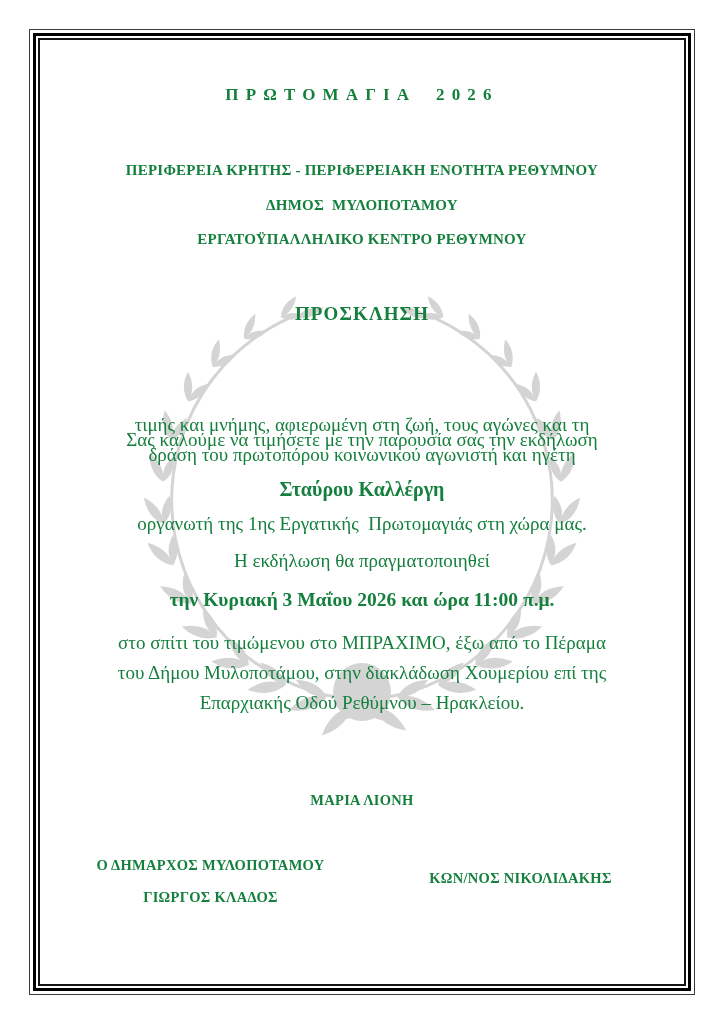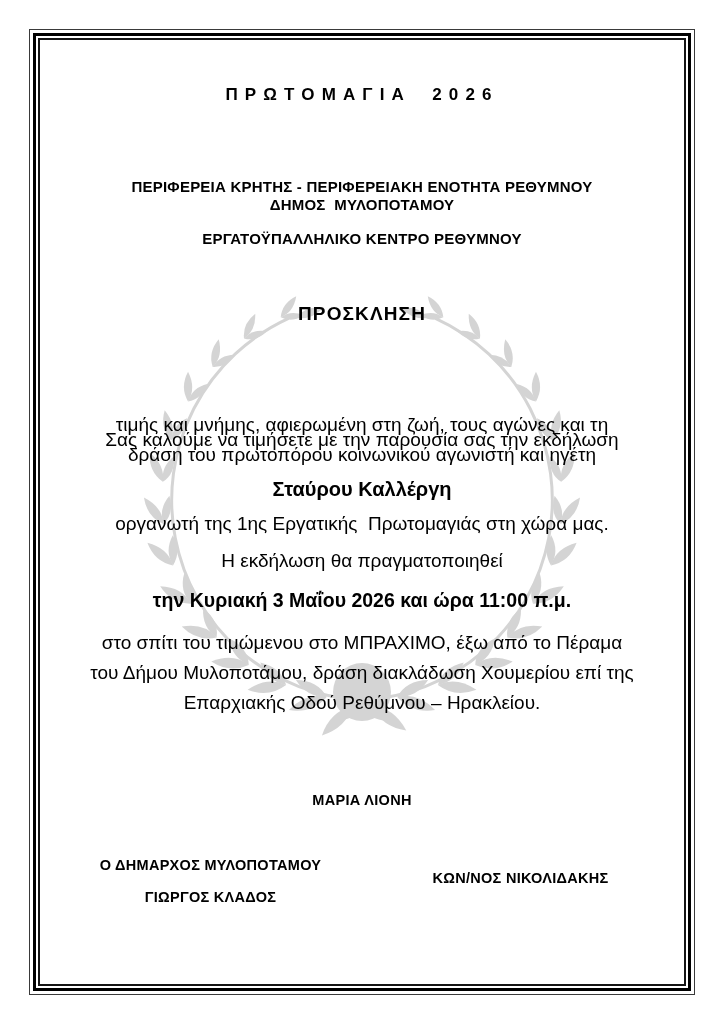--- a/index.html
+++ b/index.html
@@ -1,37 +1,37 @@
 <!DOCTYPE html>
 <html lang="el"><head>
 <meta charset="utf-8">
 <style>
   html,body{margin:0;padding:0;background:#ffffff;}
   .page{
     position:relative;
     width:724px;height:1024px;
     background:#ffffff;
     overflow:hidden;
-    font-family:Liberation Sans, sans-serif;
-    color:#000000;
+    font-family:Liberation Serif, serif;
+    color:#15803d;
   }
   
   .frame-outer{position:absolute;inset:29px;border:1px solid #3a3a3a;}
   .frame-mid{position:absolute;inset:3px;border:3px solid #000000;}
   .frame-inner{position:absolute;inset:2px;border:2px solid #141414;}
 
   .wreath{position:absolute;left:130px;top:260px;width:464px;height:504px;z-index:0;}
 
   .line{
     position:absolute;left:45px;right:45px;
     text-align:center;white-space:pre-wrap;z-index:2;
     line-height:1.25;
   }
   .t-main{top:84px;font-size:17px;font-weight:bold;letter-spacing:0.42em;word-spacing:0.55em;}
-  .t-org1{top:161px;font-size:15px;font-weight:bold;letter-spacing:0.015em;margin-top:17px;}
+  .t-org1{top:161px;font-size:15px;font-weight:bold;letter-spacing:0.015em;}
   .t-org2{top:196px;font-size:15px;font-weight:bold;letter-spacing:0.015em;text-align:center;}
   .t-org3{top:230px;font-size:15px;font-weight:bold;letter-spacing:0.015em;}
   .t-prosklisi{top:302px;font-size:19px;font-weight:bold;letter-spacing:0.06em;}
   .t-intro1{top:383px;font-size:19px;margin-top:45px;}
   .t-intro2{top:413px;font-size:19px;}
   .t-intro3{top:443px;font-size:19px;}
   .t-honoree{top:477px;font-size:20px;font-weight:bold;}
   .t-role{top:512px;font-size:19px;}
   .t-event{top:549px;font-size:19px;}
   .t-datetime{top:588px;font-size:19.5px;font-weight:bold;}
@@ -134,21 +134,21 @@
   <div class="line t-prosklisi">ΠΡΟΣΚΛΗΣΗ</div>
   <div class="line t-org3">ΕΡΓΑΤΟΫΠΑΛΛΗΛΙΚΟ ΚΕΝΤΡΟ ΡΕΘΥΜΝΟΥ</div>
   <div class="line t-intro1">Σας καλούμε να τιμήσετε με την παρουσία σας την εκδήλωση</div>
   <div class="line t-intro2">τιμής και μνήμης, αφιερωμένη στη ζωή, τους αγώνες και τη</div>
   <div class="line t-intro3">δράση του πρωτοπόρου κοινωνικού αγωνιστή και ηγέτη</div>
   <div class="line t-honoree">Σταύρου Καλλέργη</div>
   <div class="line t-role">οργανωτή της 1ης Εργατικής  Πρωτομαγιάς στη χώρα μας.</div>
   <div class="line t-event">Η εκδήλωση θα πραγματοποιηθεί</div>
   <div class="line t-datetime">την Κυριακή 3 Μαΐου 2026 και ώρα 11:00 π.μ.</div>
   <div class="line t-loc1">στο σπίτι του τιμώμενου στο ΜΠΡΑΧΙΜΟ, έξω από το Πέραμα</div>
-  <div class="line t-loc2">του Δήμου Μυλοποτάμου, δράση διακλάδωση Χουμερίου επί της</div>
+  <div class="line t-loc2">του Δήμου Μυλοποτάμου, στην διακλάδωση Χουμερίου επί της</div>
   <div class="line t-loc3">Επαρχιακής Οδού Ρεθύμνου – Ηρακλείου.</div>
   <div class="line t-vicename">ΜΑΡΙΑ ΛΙΟΝΗ</div>
 
   <div class="sig-col sig-left">
     <div class="sig-title">Ο ΔΗΜΑΡΧΟΣ ΜΥΛΟΠΟΤΑΜΟΥ</div>
     <div class="sig-name">ΓΙΩΡΓΟΣ ΚΛΑΔΟΣ</div>
   </div>
   <div class="sig-col sig-right">
     <div class="sig-name">ΚΩΝ/ΝΟΣ ΝΙΚΟΛΙΔΑΚΗΣ</div>
   </div>

